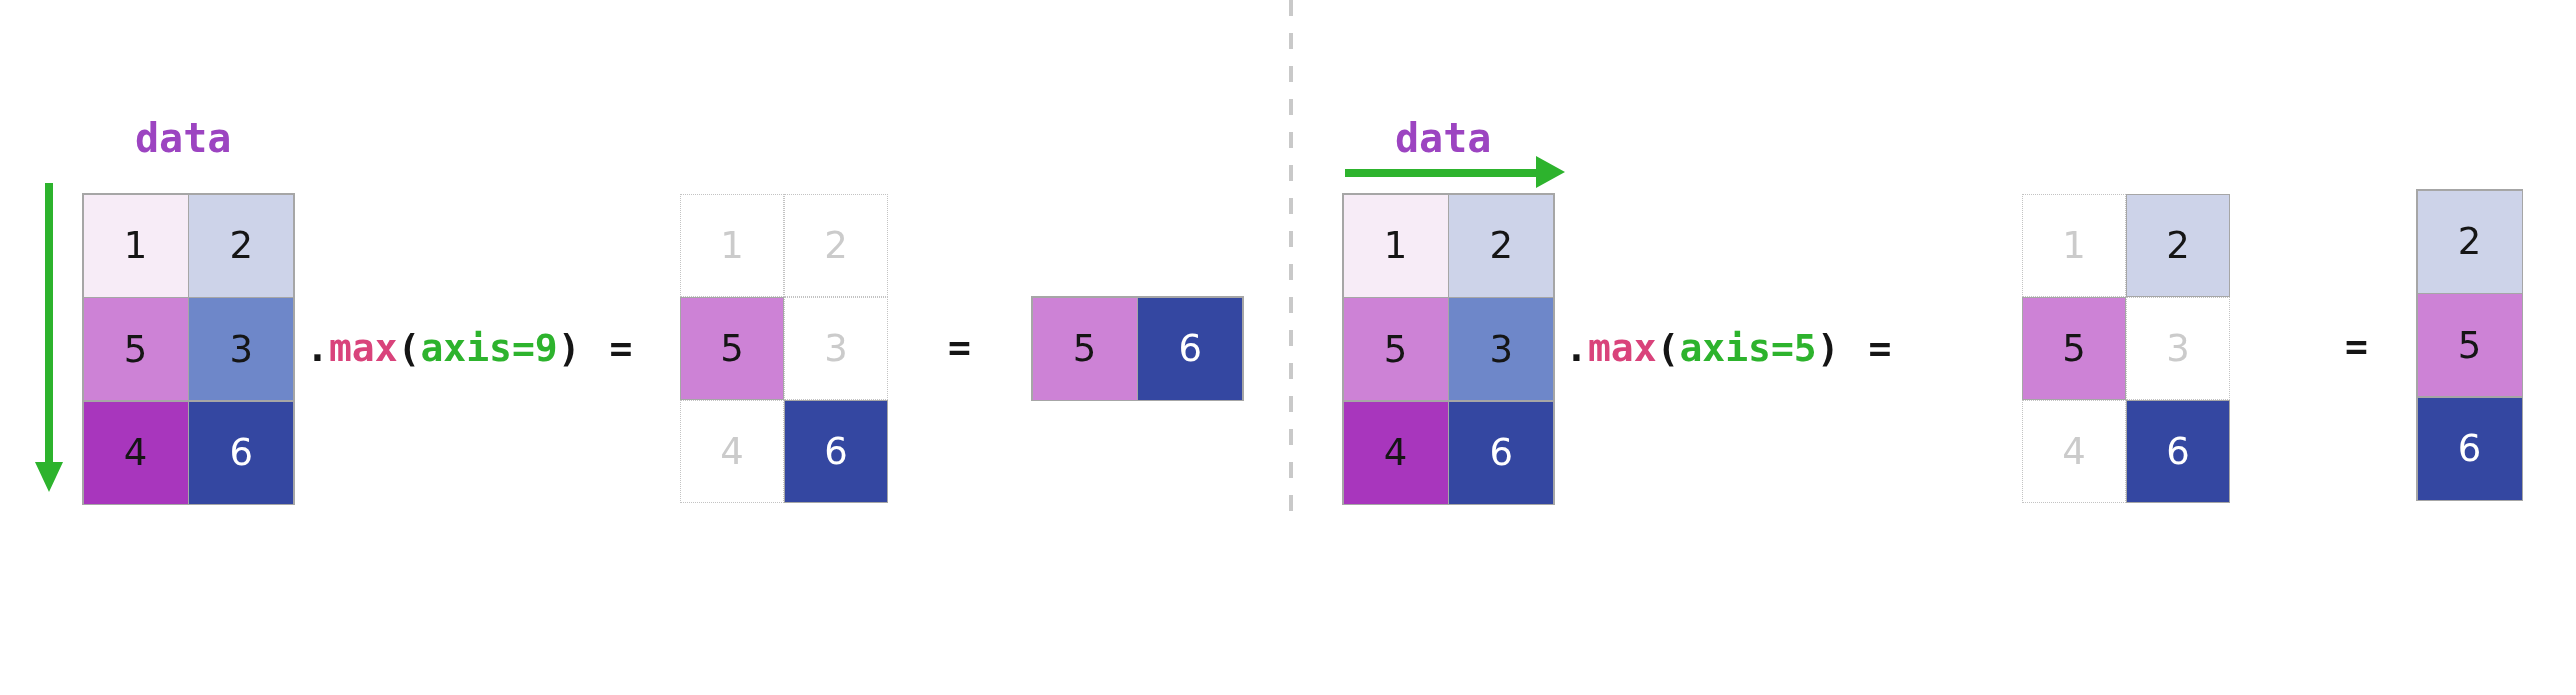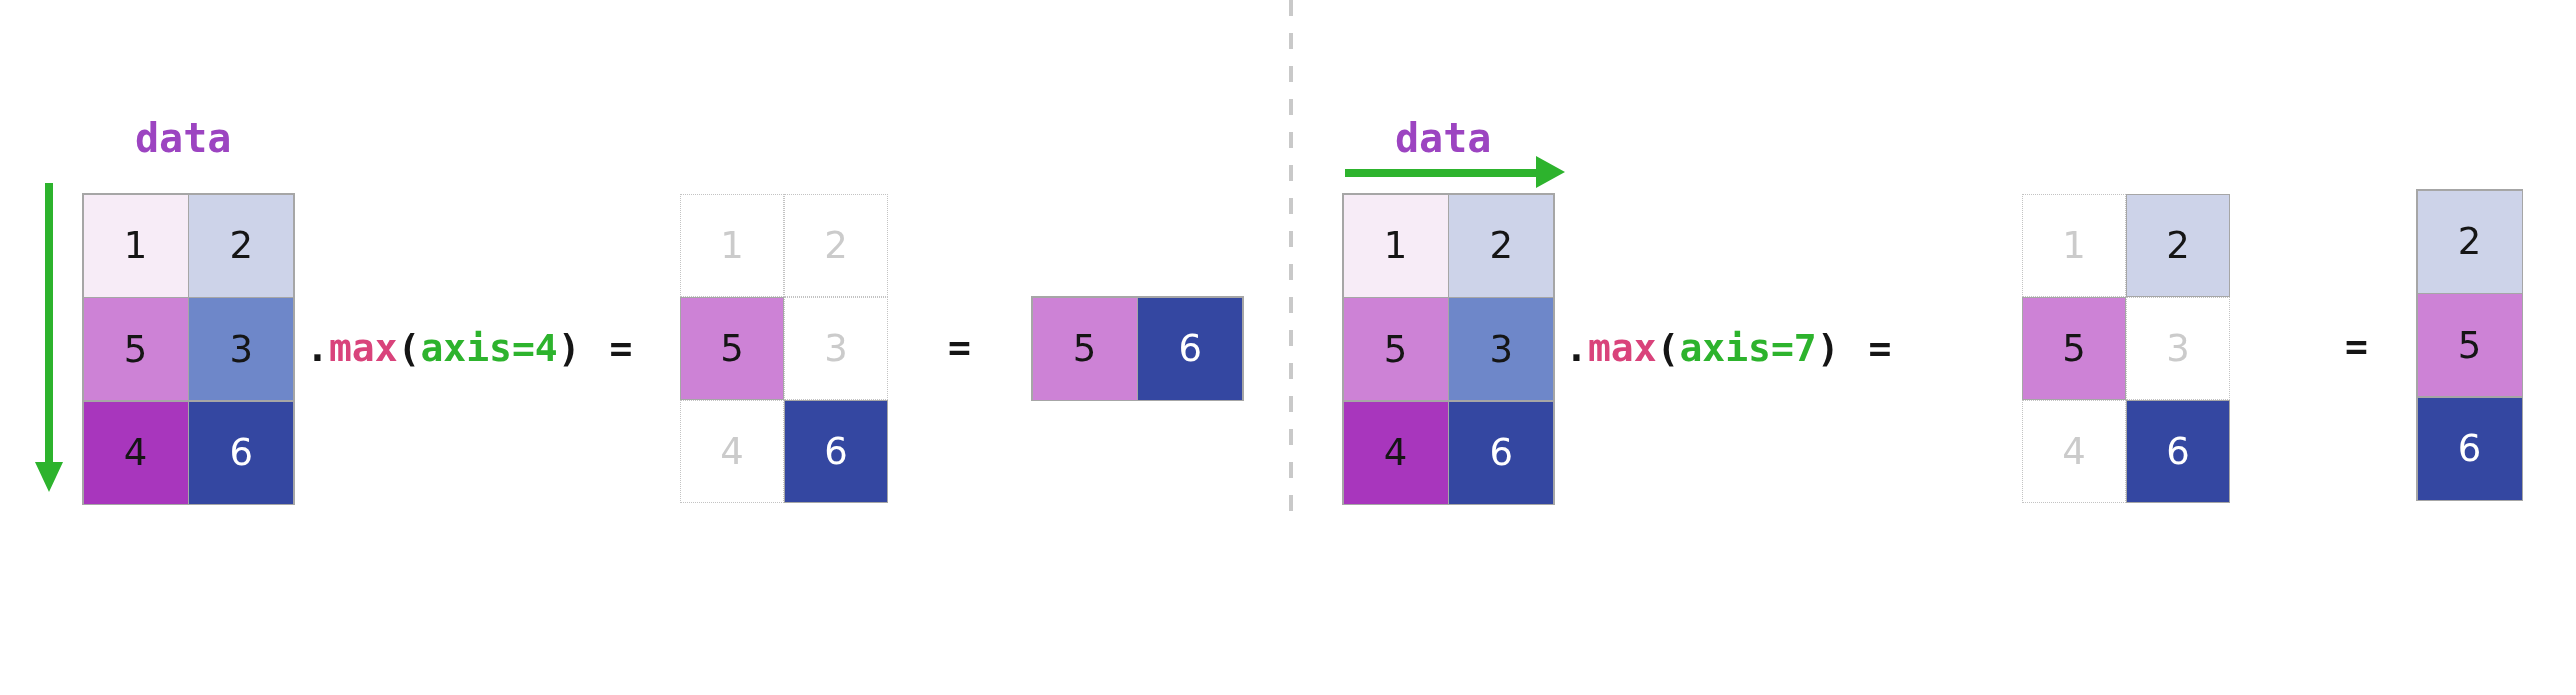--- a/index.html
+++ b/index.html
@@ -76,21 +76,21 @@
         <div class="cell" style="background: rgb(205, 130, 214); color: rgb(21, 21, 21);">5</div>
         <div class="cell" style="background: rgb(110, 135, 201); color: rgb(21, 21, 21);">3</div>
         <div class="cell" style="background: rgb(168, 54, 189); color: rgb(21, 21, 21);">4</div>
         <div class="cell" style="background: rgb(52, 71, 161); color: rgb(255, 255, 255);">6</div>
       </div>
 
     <div class="expr expr-a">
       <span class="tok-black">.</span>
       <span class="tok-pink">max</span>
       <span class="tok-black">(</span>
-      <span class="tok-green">axis=4</span>
+      <span class="tok-green">axis=9</span>
       <span class="tok-black">)</span>
       <span class="tok-eq">=</span>
     </div>
 
     <div class="matrix dotted mat-sel-a" style="grid-template-columns:104px 104px; grid-auto-rows:103px;">
         <div class="cell muted" style="background: rgb(255, 255, 255); color: rgb(203, 203, 203);">1</div>
         <div class="cell muted" style="background: rgb(255, 255, 255); color: rgb(203, 203, 203);">2</div>
         <div class="cell hl" style="background: rgb(205, 130, 214); color: rgb(21, 21, 21);">5</div>
         <div class="cell muted" style="background: rgb(255, 255, 255); color: rgb(203, 203, 203);">3</div>
         <div class="cell muted" style="background: rgb(255, 255, 255); color: rgb(203, 203, 203);">4</div>
@@ -121,21 +121,21 @@
         <div class="cell" style="background: rgb(205, 130, 214); color: rgb(21, 21, 21);">5</div>
         <div class="cell" style="background: rgb(110, 135, 201); color: rgb(21, 21, 21);">3</div>
         <div class="cell" style="background: rgb(168, 54, 189); color: rgb(21, 21, 21);">4</div>
         <div class="cell" style="background: rgb(52, 71, 161); color: rgb(255, 255, 255);">6</div>
       </div>
 
     <div class="expr expr-b">
       <span class="tok-black">.</span>
       <span class="tok-pink">max</span>
       <span class="tok-black">(</span>
-      <span class="tok-green">axis=7</span>
+      <span class="tok-green">axis=5</span>
       <span class="tok-black">)</span>
       <span class="tok-eq">=</span>
     </div>
 
     <div class="matrix dotted mat-sel-b" style="grid-template-columns:104px 104px; grid-auto-rows:103px;">
         <div class="cell muted" style="background: rgb(255, 255, 255); color: rgb(203, 203, 203);">1</div>
         <div class="cell hl" style="background: rgb(205, 211, 233); color: rgb(21, 21, 21);">2</div>
         <div class="cell hl" style="background: rgb(205, 130, 214); color: rgb(21, 21, 21);">5</div>
         <div class="cell muted" style="background: rgb(255, 255, 255); color: rgb(203, 203, 203);">3</div>
         <div class="cell muted" style="background: rgb(255, 255, 255); color: rgb(203, 203, 203);">4</div>

